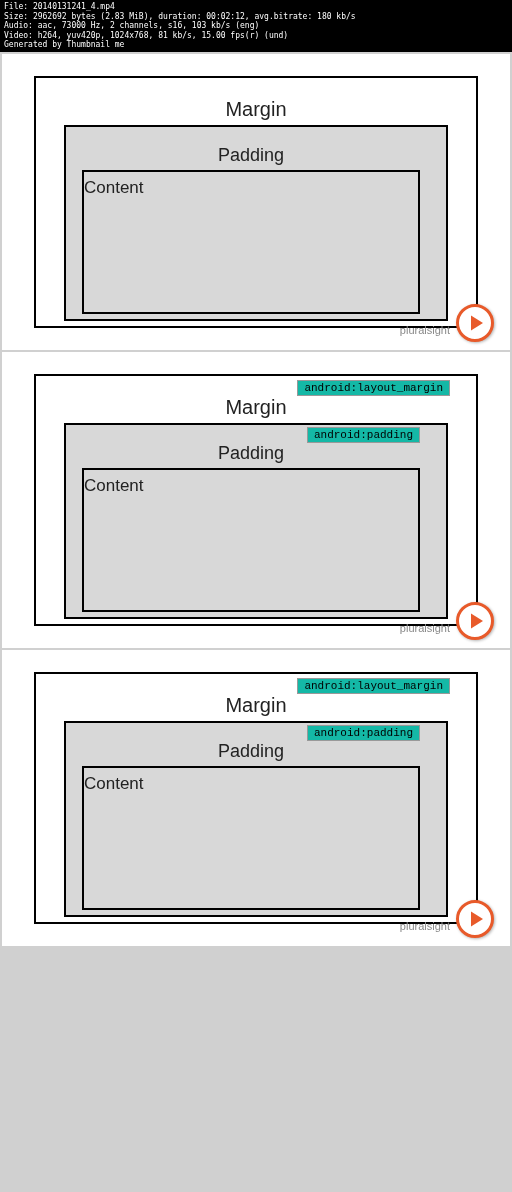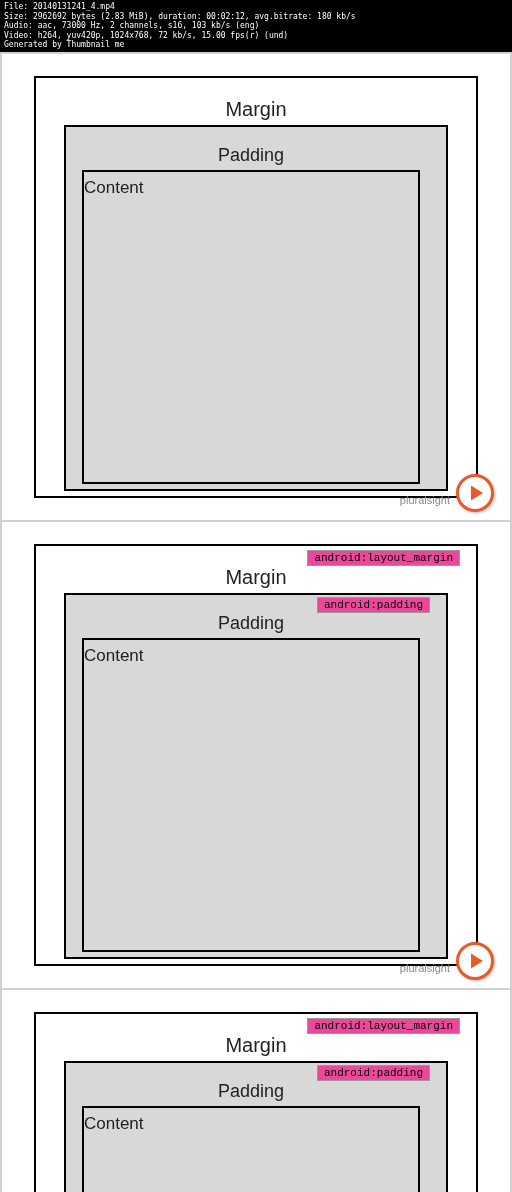--- a/index.html
+++ b/index.html
@@ -18,21 +18,21 @@
       font-family: monospace;
       font-size: 8px;
       padding: 2px 4px;
       line-height: 1.2;
       white-space: pre;
     }
     .slide {
       background: #fff;
       margin: 2px auto;
       width: 508px;
-      height: 466px;
+      height: 296px;
       position: relative;
       padding: 22px 32px;
     }
     .box-margin {
       border: 2px solid #000;
       background: #fff;
       padding: 24px 28px 28px 28px;
       position: relative;
       height: 100%;
     }
@@ -68,24 +68,24 @@
     }
     .label-content {
       text-align: left;
       font-size: 17px;
       color: #222;
       font-weight: 300;
       padding-top: 6px;
     }
     .code-badge {
       position: absolute;
-      right: 16px;
+      right: 26px;
       font-family: 'Courier New', monospace;
       font-size: 11px;
-      background: #ec4899;
+      background: #14b8a6;
       border: 1px solid #999;
       padding: 1px 6px;
       color: #000;
       text-align: right;
     }
     .badge-margin {
       top: 4px;
     }
     .badge-padding {
       top: 2px;
@@ -129,21 +129,21 @@
       color: #888;
       font-weight: 300;
     }
   </style>
 </head>
 <body>
 
 <div class="file-info"><span>File: 20140131241_4.mp4</span>
 <span>Size: 2962692 bytes (2.83 MiB), duration: 00:02:12, avg.bitrate: 180 kb/s</span>
 <span>Audio: aac, 73000 Hz, 2 channels, s16, 103 kb/s (eng)</span>
-<span>Video: h264, yuv420p, 1024x768, 72 kb/s, 15.00 fps(r) (und)</span>
+<span>Video: h264, yuv420p, 1024x768, 81 kb/s, 15.00 fps(r) (und)</span>
 <span>Generated by Thumbnail me</span></div>
 
 <div class="slide">
   <div class="box-margin">
     <div class="label-margin">Margin</div>
     <div class="box-padding">
       <div class="label-padding">Padding</div>
       <div class="box-content">
         <div class="label-content">Content</div>
       </div>

